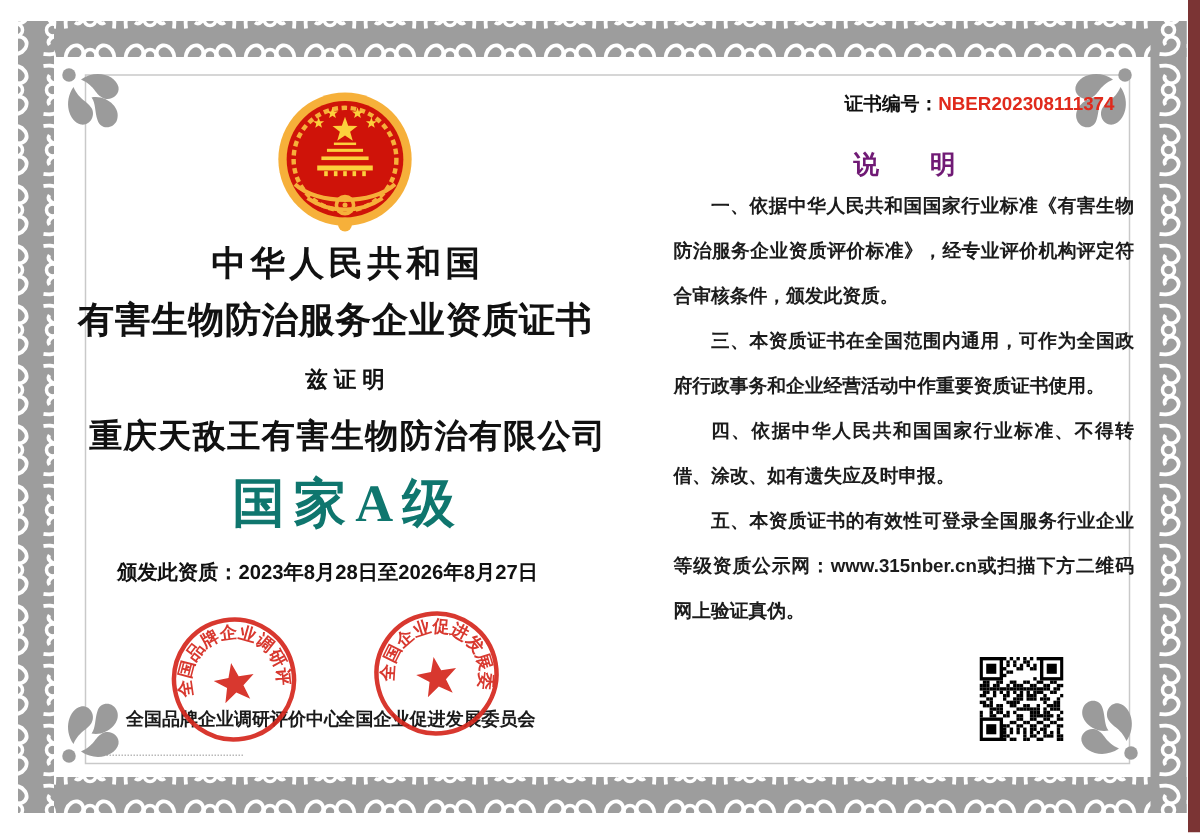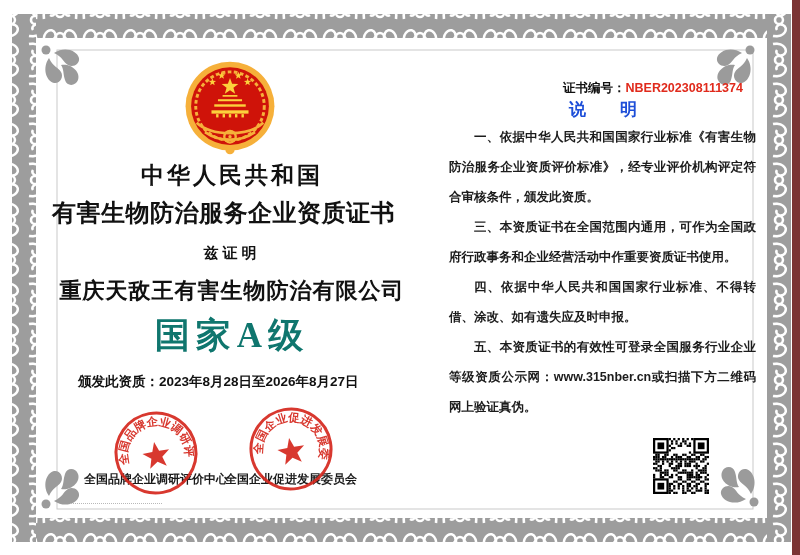--- a/index.html
+++ b/index.html
@@ -23,24 +23,24 @@
     font-family:"Liberation Serif", serif;font-size:35px;font-weight:bold;
     color:#0f766e;letter-spacing:6px;}
   .cert-dates{position:absolute;left:78px;top:370px;font-size:13.5px;font-weight:bold;line-height:23px;}
   .seal-label{position:absolute;top:471px;font-size:12px;font-weight:bold;color:#1a1a1a;
     text-align:center;z-index:1;}
   .seal-label.left{left:66px;width:180px;}
   .seal-label.right{left:206px;width:170px;}
   .seal-svg{position:absolute;z-index:2;opacity:0.92;}
   .sign-line{position:absolute;left:70px;top:503px;width:92px;border-top:1px dotted #b9b9b9;z-index:0;}
   
-  .cert-no{position:absolute;left:563px;top:61px;font-size:12.5px;font-weight:bold;white-space:nowrap;margin-top:19px;}
+  .cert-no{position:absolute;left:563px;top:61px;font-size:12.5px;font-weight:bold;white-space:nowrap;}
   .cert-no .num{color:#e02a1c;}
   .notes-heading{position:absolute;left:450px;top:98px;width:306px;text-align:center;
-    font-size:17px;font-weight:bold;color:#1d4ed8;}
+    font-size:17px;font-weight:bold;color:#701a75;}
   .notes{position:absolute;left:449px;top:122px;width:307px;}
   .notes p{margin:0;text-indent:2em;font-size:12.5px;font-weight:600;line-height:30px;
     text-align:justify;color:#1c1c1c;}
   #qr-svg{position:absolute;left:653px;top:438px;}
 </style>
 </head>
 <body>
 
 <div class="edge-strip"></div>
 

